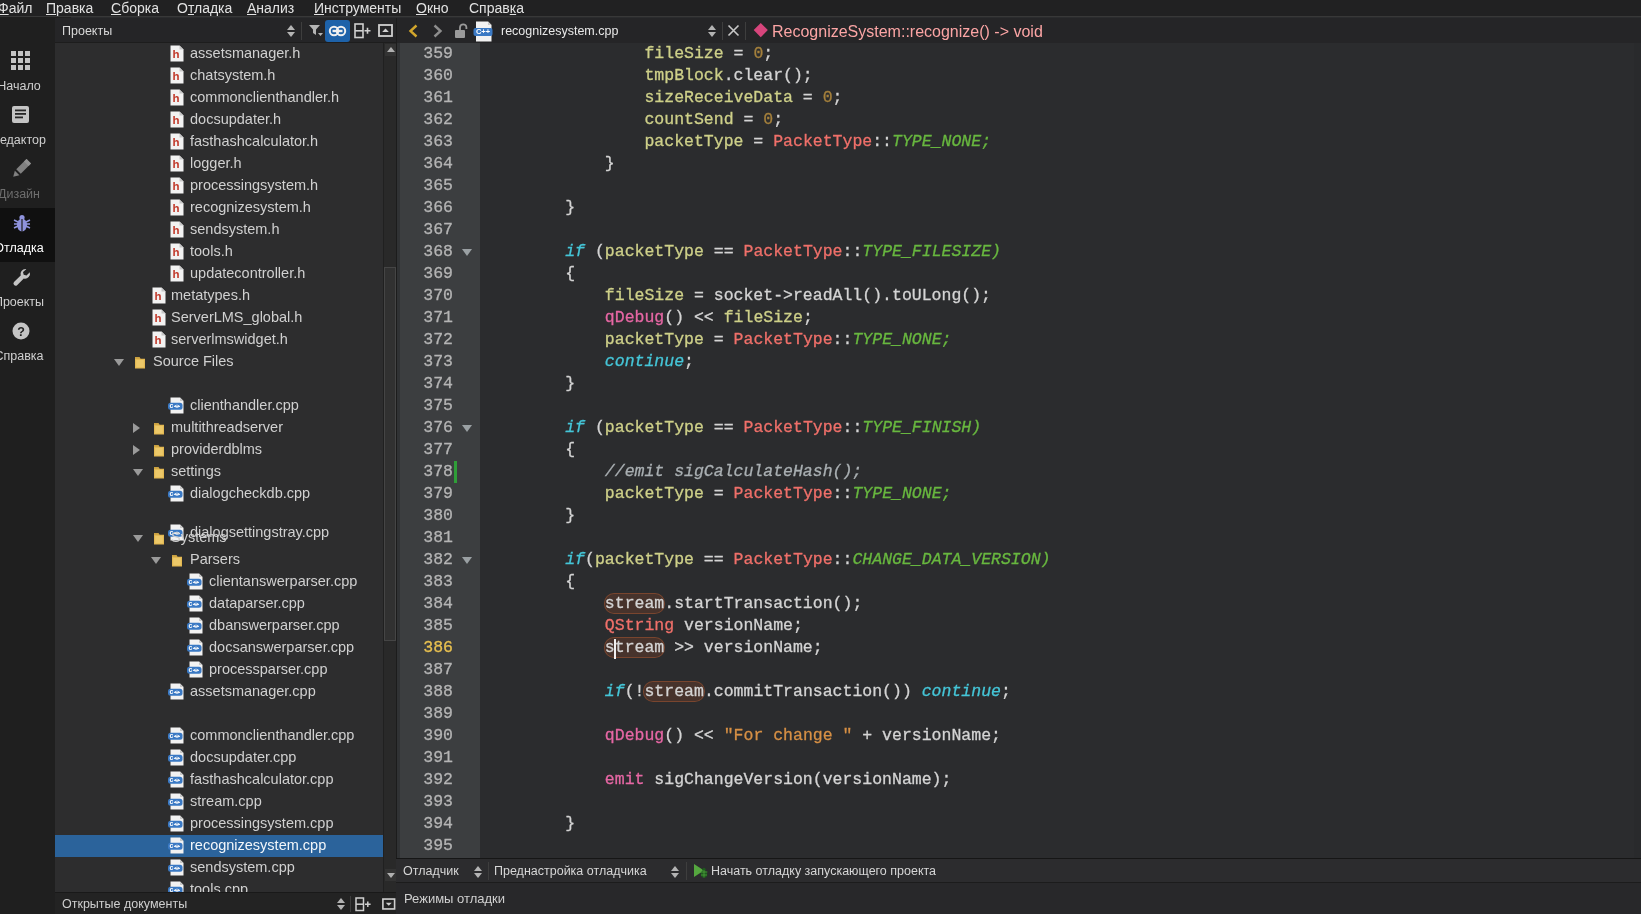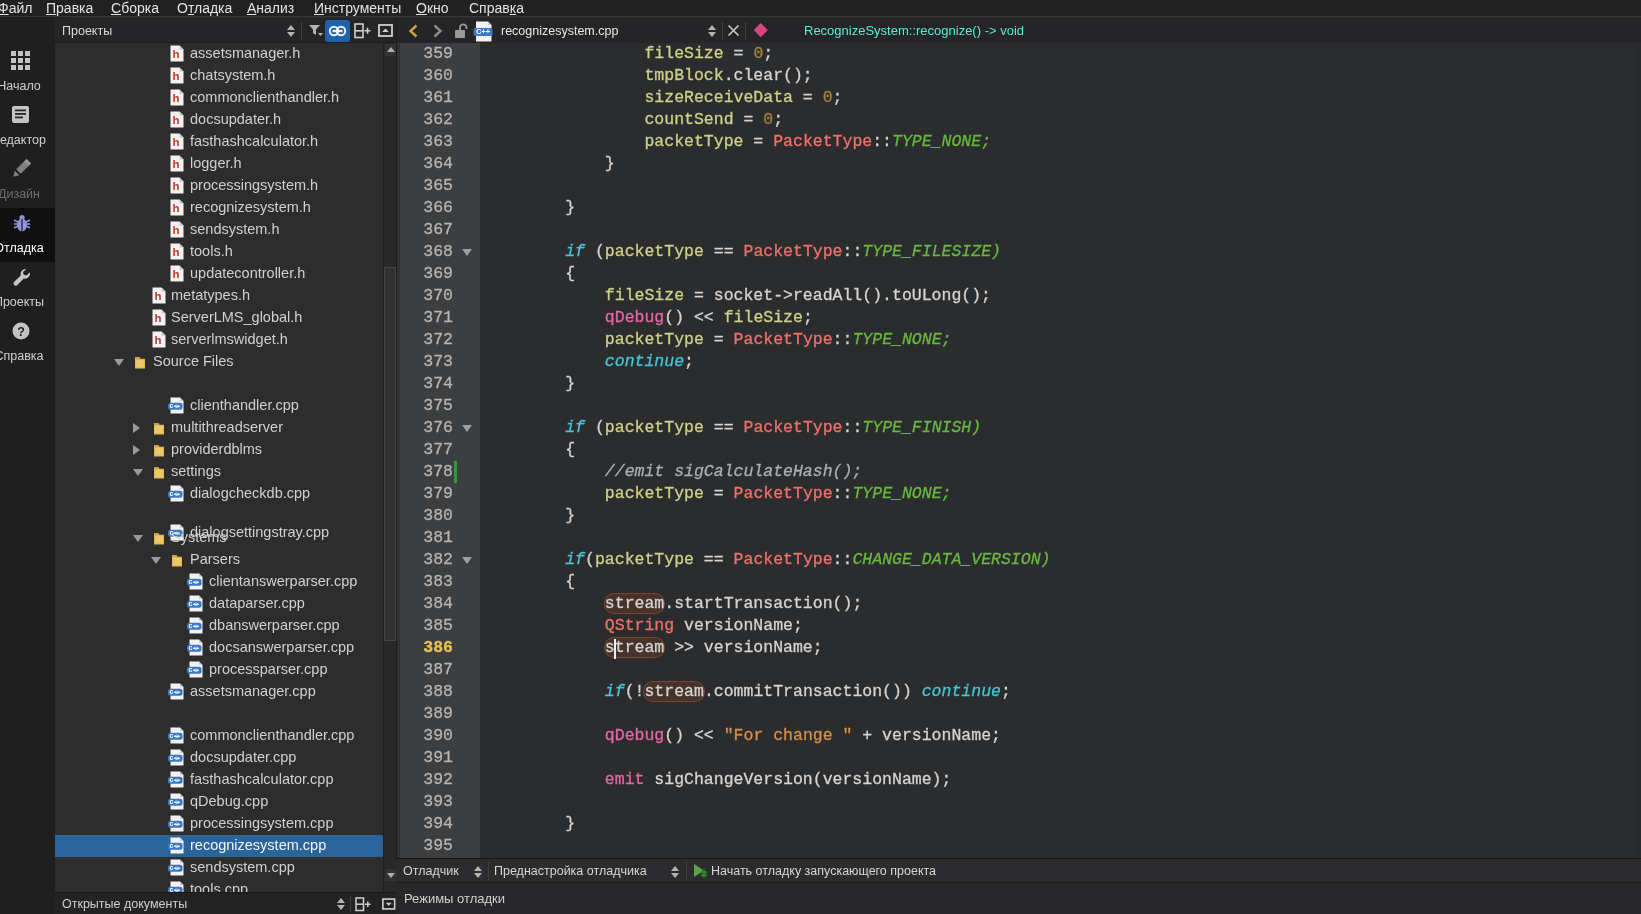--- a/index.html
+++ b/index.html
@@ -429,21 +429,21 @@
       <div class="txt" style="left:135px">fasthashcalculator.cpp</div>
     </div>
     <div class="row" style="top:748px">
       <div class="ic" style="left:113px;top:2px"><svg width="16" height="17" viewBox="0 0 16 17">
           <path d="M2.5 0.5 h9.5 l3.5 3.5 v12.5 h-13 z" fill="#f2f2f2"></path>
           <path d="M12 0.5 l3.5 3.5 h-3.5 z" fill="#c9c9c9"></path>
           <rect x="0" y="5.8" width="14.5" height="7" rx="2.5" fill="#3a79c4"></rect>
           <text x="1.6" y="11.3" font-family="Liberation Sans" font-size="7" font-weight="bold" fill="#fff">c</text>
           <path d="M6 9.3 h6 M7 9.3 l1.5 -1.5 M7 9.3 l1.5 1.5 M11 9.3 l-1.5 -1.5 M11 9.3 l-1.5 1.5" stroke="#fff" stroke-width="1" fill="none"></path>
         </svg></div>
-      <div class="txt" style="left:135px">qDebug.cpp</div>
+      <div class="txt" style="left:135px">stream.cpp</div>
     </div>
     <div class="row" style="top:770px">
       <div class="ic" style="left:113px;top:2px"><svg width="16" height="17" viewBox="0 0 16 17">
           <path d="M2.5 0.5 h9.5 l3.5 3.5 v12.5 h-13 z" fill="#f2f2f2"></path>
           <path d="M12 0.5 l3.5 3.5 h-3.5 z" fill="#c9c9c9"></path>
           <rect x="0" y="5.8" width="14.5" height="7" rx="2.5" fill="#3a79c4"></rect>
           <text x="1.6" y="11.3" font-family="Liberation Sans" font-size="7" font-weight="bold" fill="#fff">c</text>
           <path d="M6 9.3 h6 M7 9.3 l1.5 -1.5 M7 9.3 l1.5 1.5 M11 9.3 l-1.5 -1.5 M11 9.3 l-1.5 1.5" stroke="#fff" stroke-width="1" fill="none"></path>
         </svg></div>
       <div class="txt" style="left:135px">processingsystem.cpp</div>
@@ -506,21 +506,21 @@
       <text x="10" y="13.4" text-anchor="middle" font-family="Liberation Sans" font-size="7.5" font-weight="bold" fill="#fff">C++</text>
     </svg>
     <span style="position:absolute;left:104px;top:6px;font-size:12.5px;color:#e8e8e8;">recognizesystem.cpp</span>
     <span class="sort" style="left:311px;top:7px;width:9px;height:12px;"></span>
     <div class="vsep" style="left:325px;top:4px;height:18px;"></div>
     <svg class="icn" style="left:330px;top:6px" width="13" height="13" viewBox="0 0 13 13">
       <path d="M1.5 1.5 L11.5 11.5 M11.5 1.5 L1.5 11.5" stroke="#c8c8c8" stroke-width="1.6"></path>
     </svg>
     <div class="vsep" style="left:348px;top:4px;height:18px;"></div>
     <div style="position:absolute;left:359px;top:6.5px;width:9.5px;height:9.5px;background:#d7457c;transform:rotate(45deg);"></div>
-    <span style="position:absolute;left:375px;top:5px;font-size:13px;color:#5eead4;margin-left:32px;">RecognizeSystem::recognize() -&gt; void</span>
+    <span style="position:absolute;left:375px;top:5px;font-size:16px;color:#fca5a5;">RecognizeSystem::recognize() -&gt; void</span>
   </div>
 <div id="gutter">
     <div style="position:absolute;left:0;top:0;width:3px;height:815px;background:#303234;"></div>
   </div>
 <div style="position:absolute;left:396px;top:18px;width:1px;height:896px;background:#1c1c1c;"></div>
 <pre id="lnums">359
 360
 361
 362
 363
@@ -539,21 +539,21 @@
 376
 377
 378
 379
 380
 381
 382
 383
 384
 385
-<span style="color:#e8c050;font-weight:bold;">386</span>
+<span style="color:#e8c050;font-weight:normal;">386</span>
 387
 388
 389
 390
 391
 392
 393
 394
 395</pre>
 <pre id="code">                <span class="m">fileSize</span> = <span class="n">0</span>;

